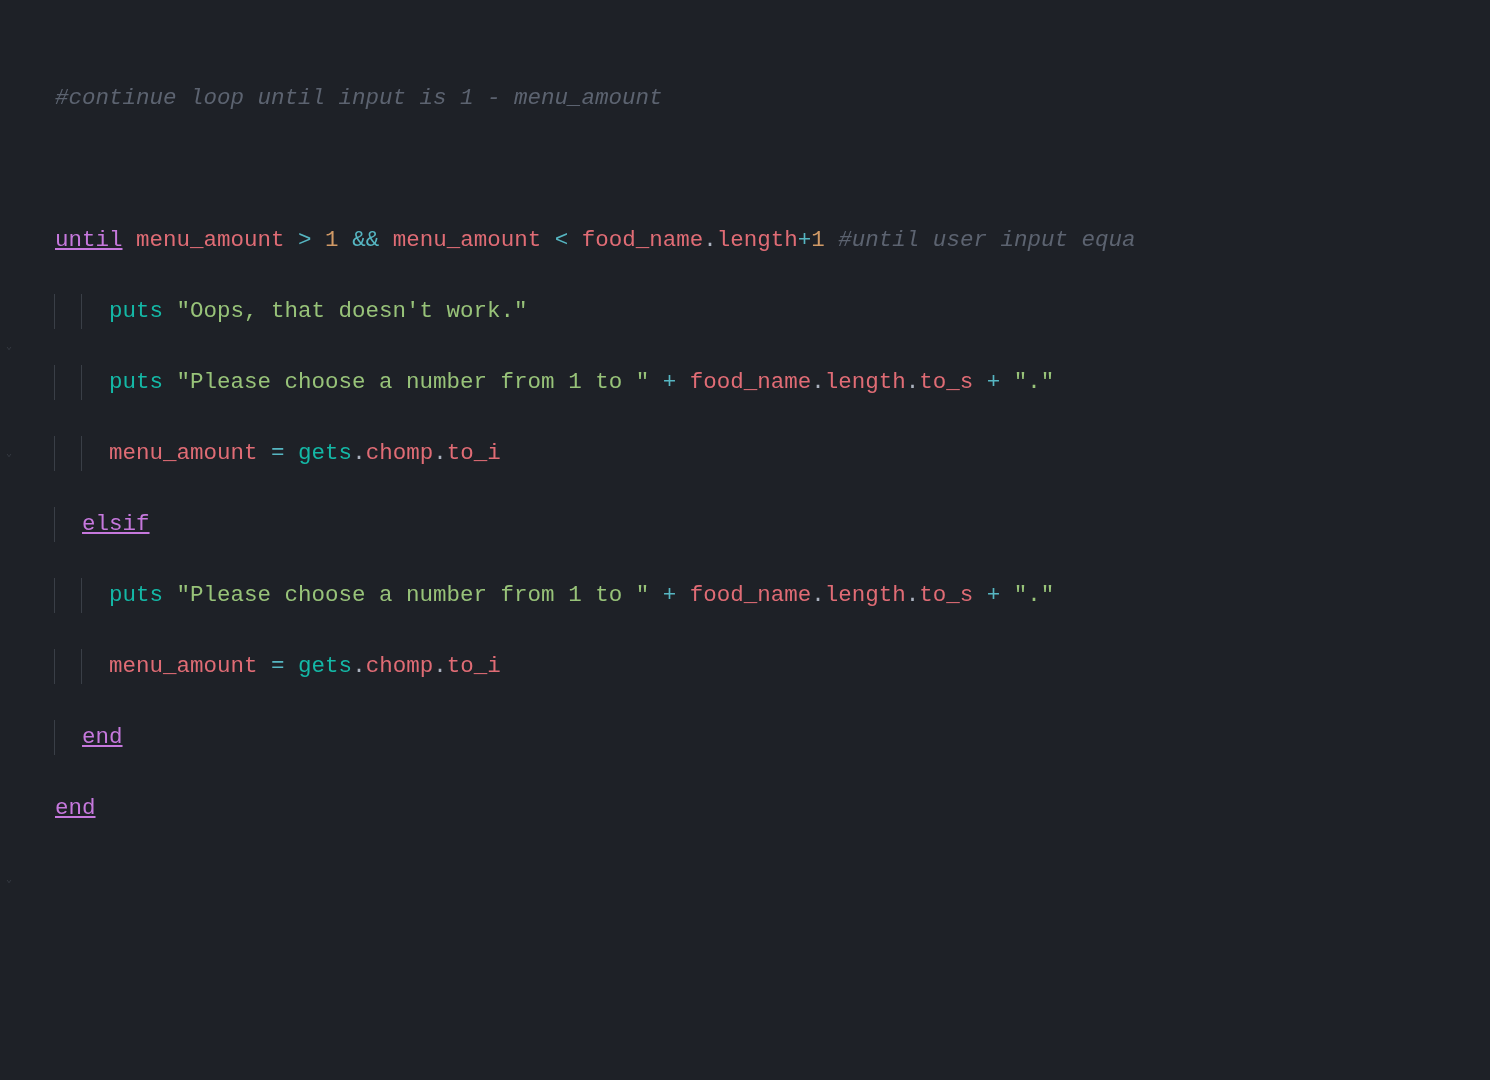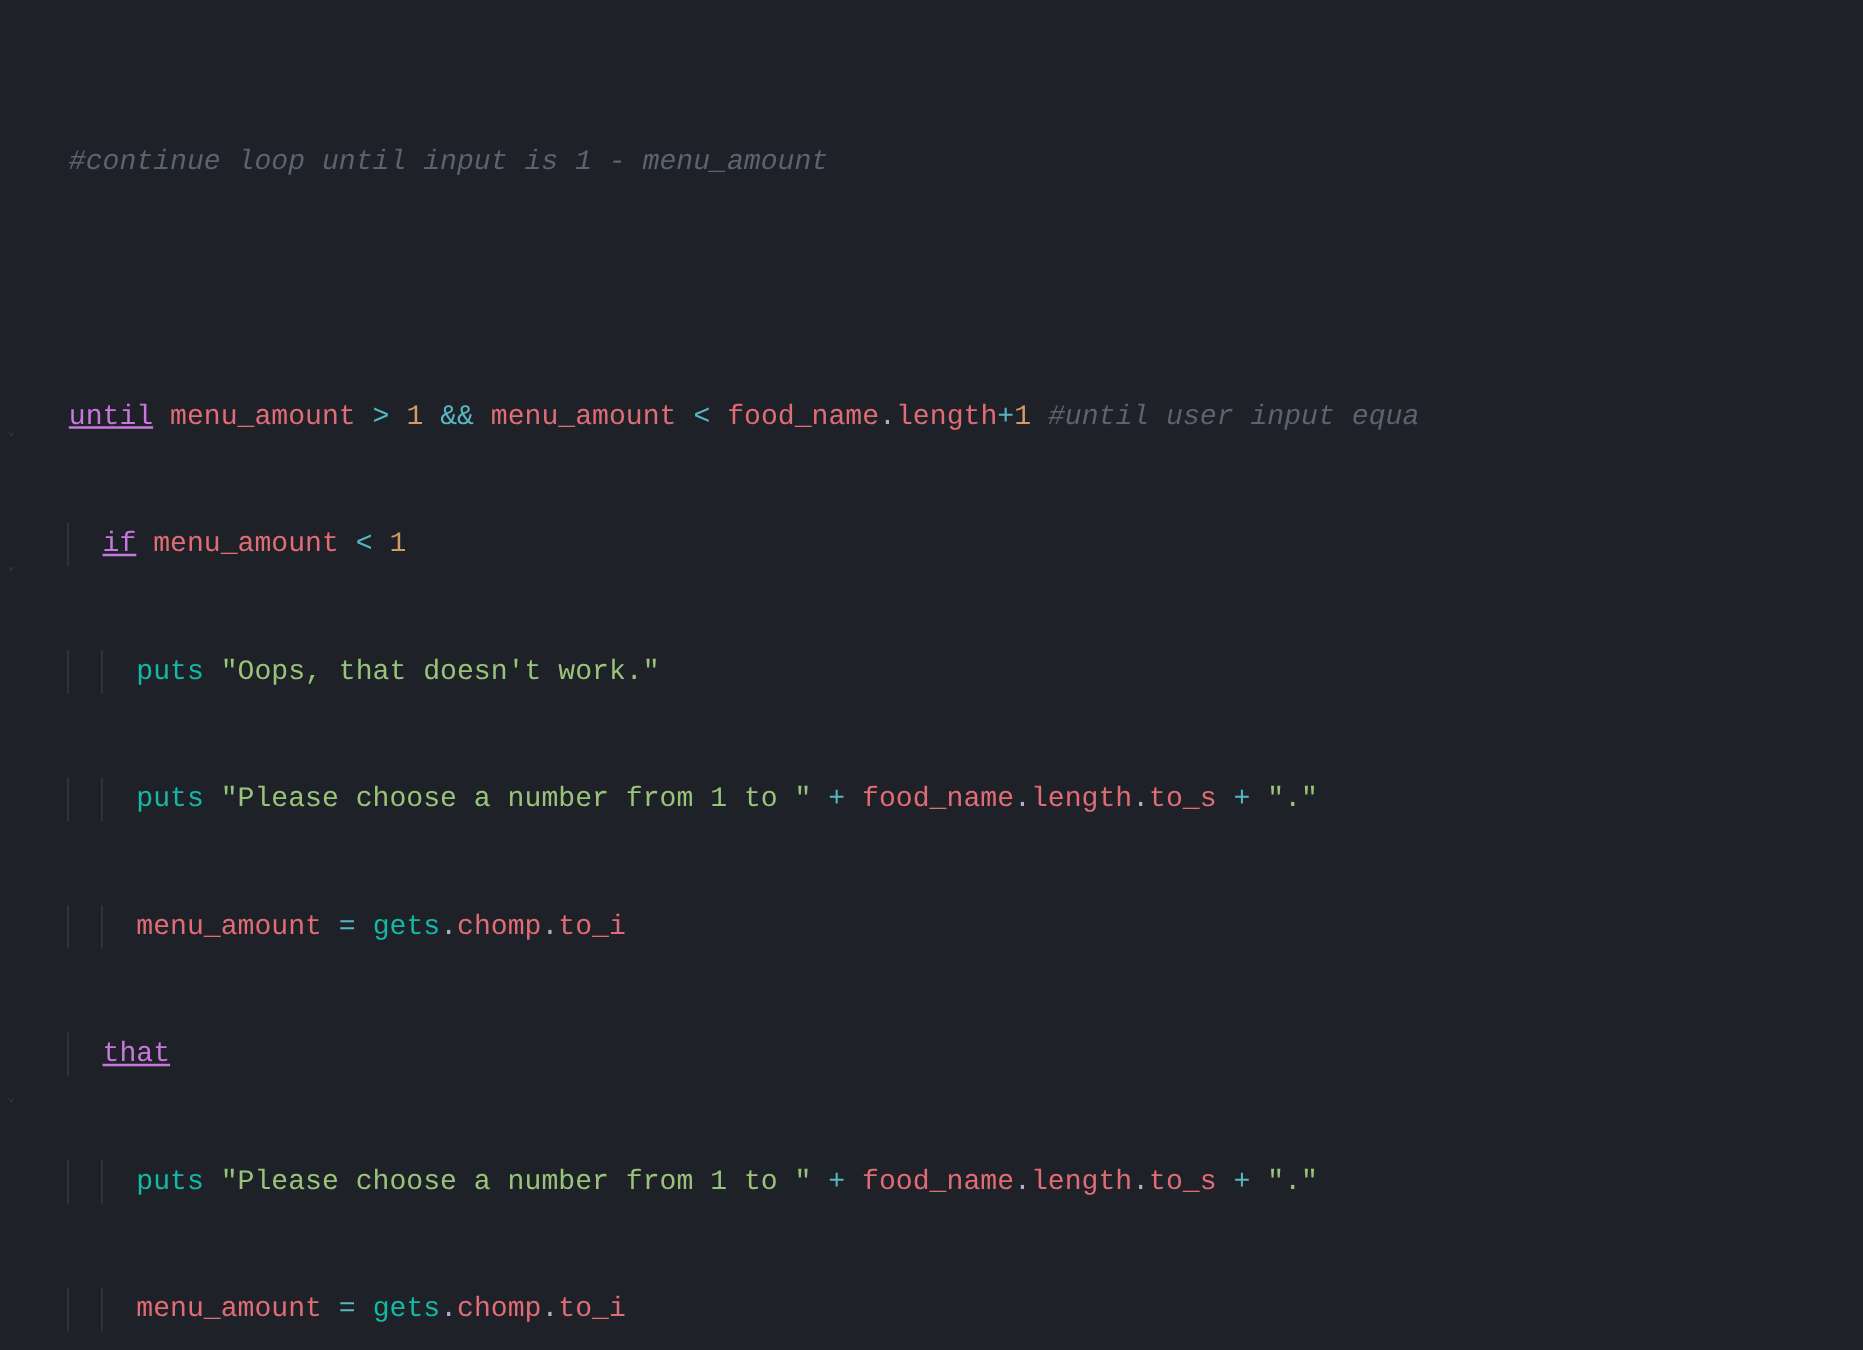--- a/index.html
+++ b/index.html
@@ -27,21 +27,21 @@
   }
   .gutter .fold {
     font-size: 10px;
     line-height: 35.5px;
     height: 35.5px;
   }
   .code {
     flex: 1 1 auto;
     padding-left: 37px;
   }
-  .line { height: 35.5px; margin-top: 31px; }
+  .line { height: 35.5px; }
   .guide {
     border-left: 1px solid #3a3f47;
     display: inline-block;
     height: 35.5px;
     width: 0;
     vertical-align: top;
     margin-left: -1px;
   }
 
   
@@ -82,25 +82,24 @@
     
     
     
     
   </div>
 
   <div class="code">
 <div class="line"><span class="c-comment">#continue loop until input is 1 - menu_amount</span></div>
 <div class="line"> </div>
 <div class="line"><span class="c-kw">until</span><span class="c-plain"> </span><span class="c-ident">menu_amount</span><span class="c-plain"> </span><span class="c-op">&gt;</span><span class="c-plain"> </span><span class="c-num">1</span><span class="c-plain"> </span><span class="c-op">&amp;&amp;</span><span class="c-plain"> </span><span class="c-ident">menu_amount</span><span class="c-plain"> </span><span class="c-op">&lt;</span><span class="c-plain"> </span><span class="c-ident">food_name</span><span class="c-plain">.</span><span class="c-ident">length</span><span class="c-op">+</span><span class="c-num">1</span><span class="c-plain"> </span><span class="c-comment">#until user input equa</span></div>
-<div class="line"><span class="guide"></span>  <span class="c-kw">if</span><span class="c-plain"> </span><span class="c-ident">menu_amount</span><span class="c-plain"> </span><span class="c-op">&lt;</span><span class="c-plain"> </span><span class="c-num">1</span></div>
 <div class="line"><span class="guide"></span>  <span class="guide"></span>  <span class="c-func">puts</span><span class="c-plain"> </span><span class="c-str">"Oops, that doesn't work."</span></div>
 <div class="line"><span class="guide"></span>  <span class="guide"></span>  <span class="c-func">puts</span><span class="c-plain"> </span><span class="c-str">"Please choose a number from 1 to "</span><span class="c-plain"> </span><span class="c-op">+</span><span class="c-plain"> </span><span class="c-ident">food_name</span><span class="c-plain">.</span><span class="c-ident">length</span><span class="c-plain">.</span><span class="c-ident">to_s</span><span class="c-plain"> </span><span class="c-op">+</span><span class="c-plain"> </span><span class="c-str">"."</span></div>
 <div class="line"><span class="guide"></span>  <span class="guide"></span>  <span class="c-ident">menu_amount</span><span class="c-plain"> </span><span class="c-op">=</span><span class="c-plain"> </span><span class="c-func">gets</span><span class="c-plain">.</span><span class="c-ident">chomp</span><span class="c-plain">.</span><span class="c-ident">to_i</span></div>
-<div class="line"><span class="guide"></span>  <span class="c-kw">that</span></div>
+<div class="line"><span class="guide"></span>  <span class="c-kw">elsif</span></div>
 <div class="line"><span class="guide"></span>  <span class="guide"></span>  <span class="c-func">puts</span><span class="c-plain"> </span><span class="c-str">"Please choose a number from 1 to "</span><span class="c-plain"> </span><span class="c-op">+</span><span class="c-plain"> </span><span class="c-ident">food_name</span><span class="c-plain">.</span><span class="c-ident">length</span><span class="c-plain">.</span><span class="c-ident">to_s</span><span class="c-plain"> </span><span class="c-op">+</span><span class="c-plain"> </span><span class="c-str">"."</span></div>
 <div class="line"><span class="guide"></span>  <span class="guide"></span>  <span class="c-ident">menu_amount</span><span class="c-plain"> </span><span class="c-op">=</span><span class="c-plain"> </span><span class="c-func">gets</span><span class="c-plain">.</span><span class="c-ident">chomp</span><span class="c-plain">.</span><span class="c-ident">to_i</span></div>
 <div class="line"><span class="guide"></span>  <span class="c-kw">end</span></div>
 <div class="line"><span class="c-kw">end</span></div>
 <div class="line"> </div>
 <div class="line"> </div>
 
 
 
 

